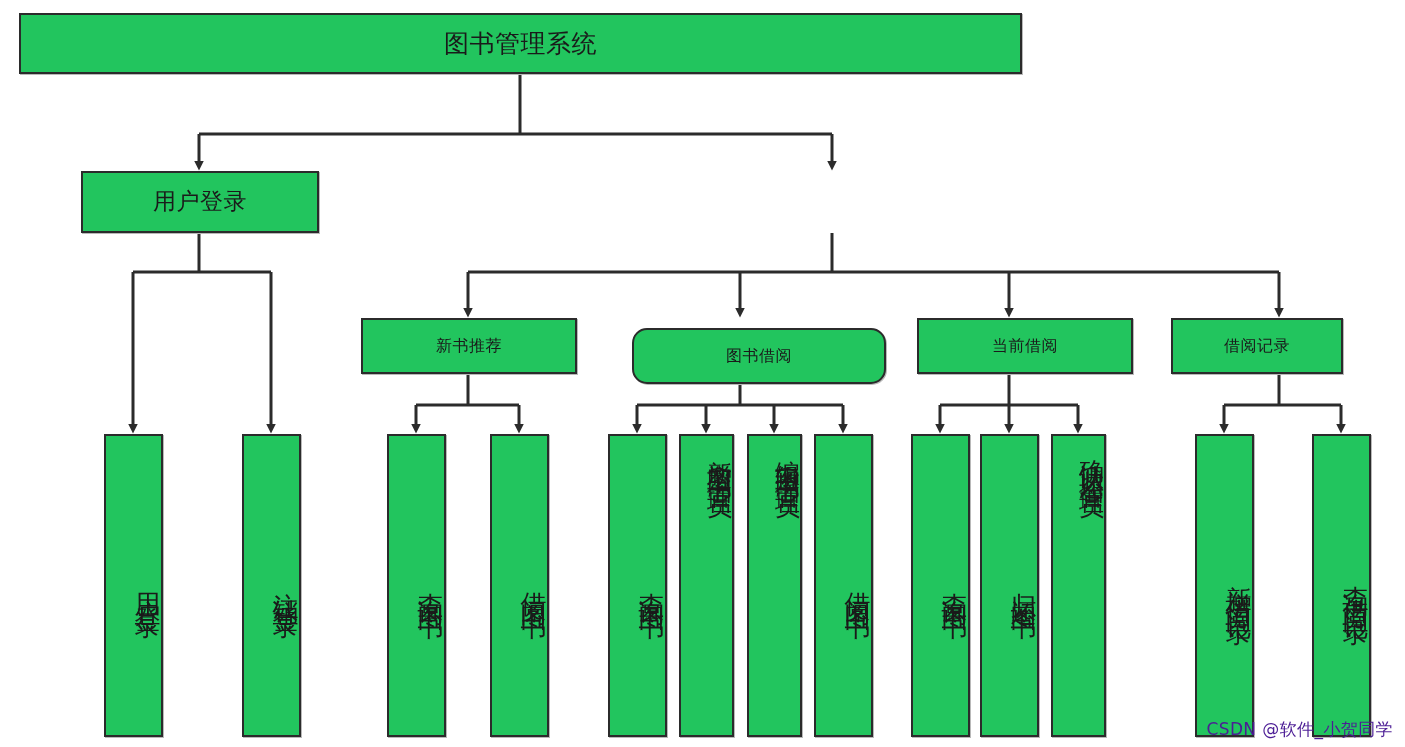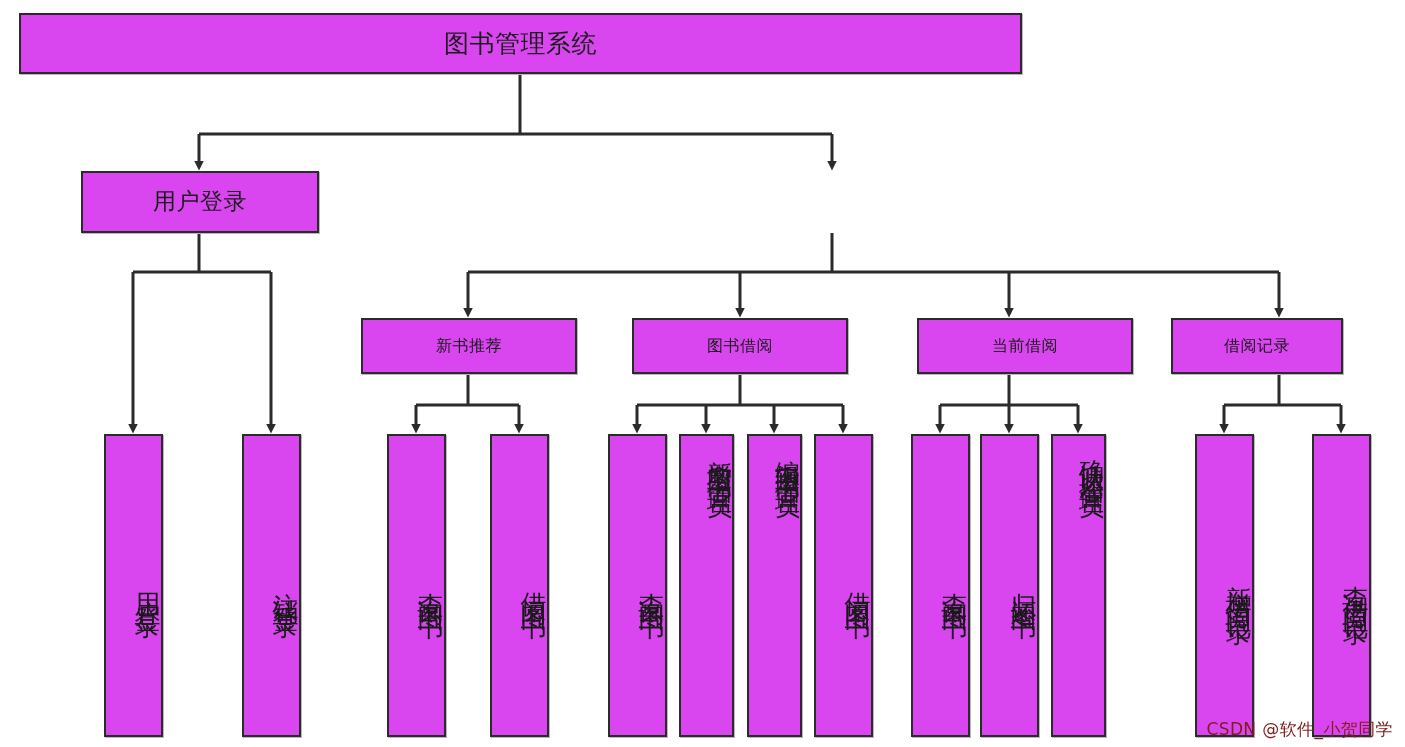--- a/index.html
+++ b/index.html
@@ -22,21 +22,21 @@
     position: absolute;
     top: 0;
     left: 0;
     width: 1405px;
     height: 747px;
     display: block;
   }
   .node-box {
     position: absolute;
     box-sizing: border-box;
-    background: #d946ef;
+    background: #22c55e;
     border: 2px solid #2b2b2b;
     box-shadow: 1px 1px 0 0 #b9b9b9;
     display: flex;
     align-items: center;
     justify-content: center;
     overflow: hidden;
   }
   .node-label {
     color: #1a1a1a;
     line-height: 1.02;
@@ -77,21 +77,21 @@
   }
   .node-leaf.leaf-long .node-label {
     letter-spacing: 5px;
     font-size: 25px;
   }
   .watermark {
     position: absolute;
     right: 12px;
     bottom: 6px;
     font-size: 17px;
-    color: #7f1d1d;
+    color: #4c1d95;
     letter-spacing: 0.4px;
     white-space: nowrap;
     font-family: "DejaVu Sans", "Liberation Sans", sans-serif;
   }
 </style>
 </head>
 <body>
 
 <div id="diagram-root">
 
@@ -149,21 +149,21 @@
     <span class="node-label">图书管理系统</span>
   </div>
 
   <div class="node-box node-horizontal node-level2" style="left:81px; top:171px; width:238px; height:62px;">
     <span class="node-label">用户登录</span>
   </div>
 
   <div class="node-box node-horizontal node-level3" style="left:361px; top:318px; width:216px; height:56px;">
     <span class="node-label">新书推荐</span>
   </div>
-  <div class="node-box node-horizontal node-level3" style="left:632px; top:318px; width:216px; height:56px;">
+  <div class="node-box node-horizontal node-level3" style="left:632px; top:328px; width:254px; height:56px;border-radius:15px;">
     <span class="node-label">图书借阅</span>
   </div>
   <div class="node-box node-horizontal node-level3" style="left:901px; top:318px; width:216px; height:56px;margin-left:16px;">
     <span class="node-label">当前借阅</span>
   </div>
   <div class="node-box node-horizontal node-level3" style="left:1171px; top:318px; width:172px; height:56px;">
     <span class="node-label">借阅记录</span>
   </div>
 
   <div class="node-box node-leaf leaf-centered" style="left:104px; top:434px; width:59px; height:303px;">

